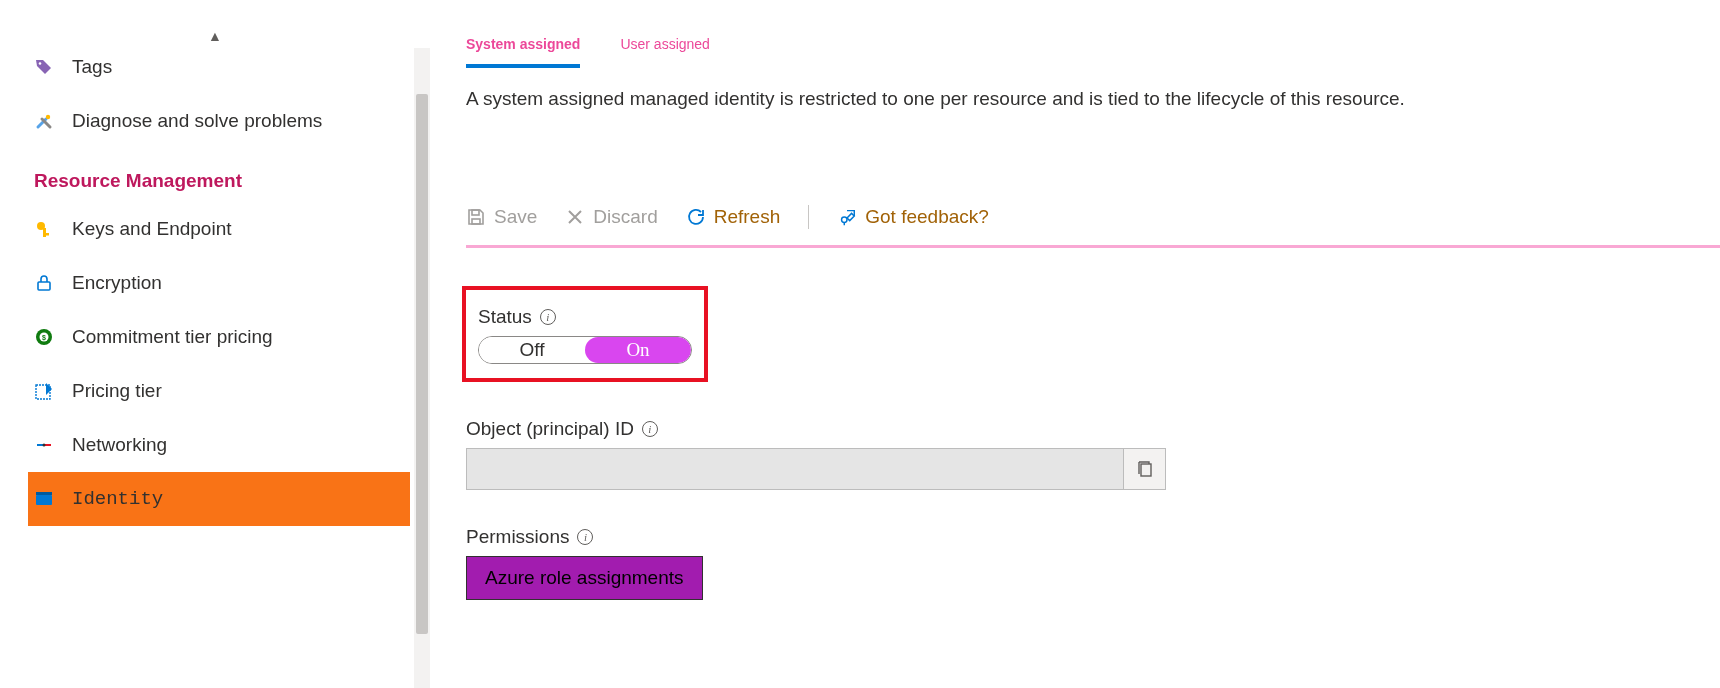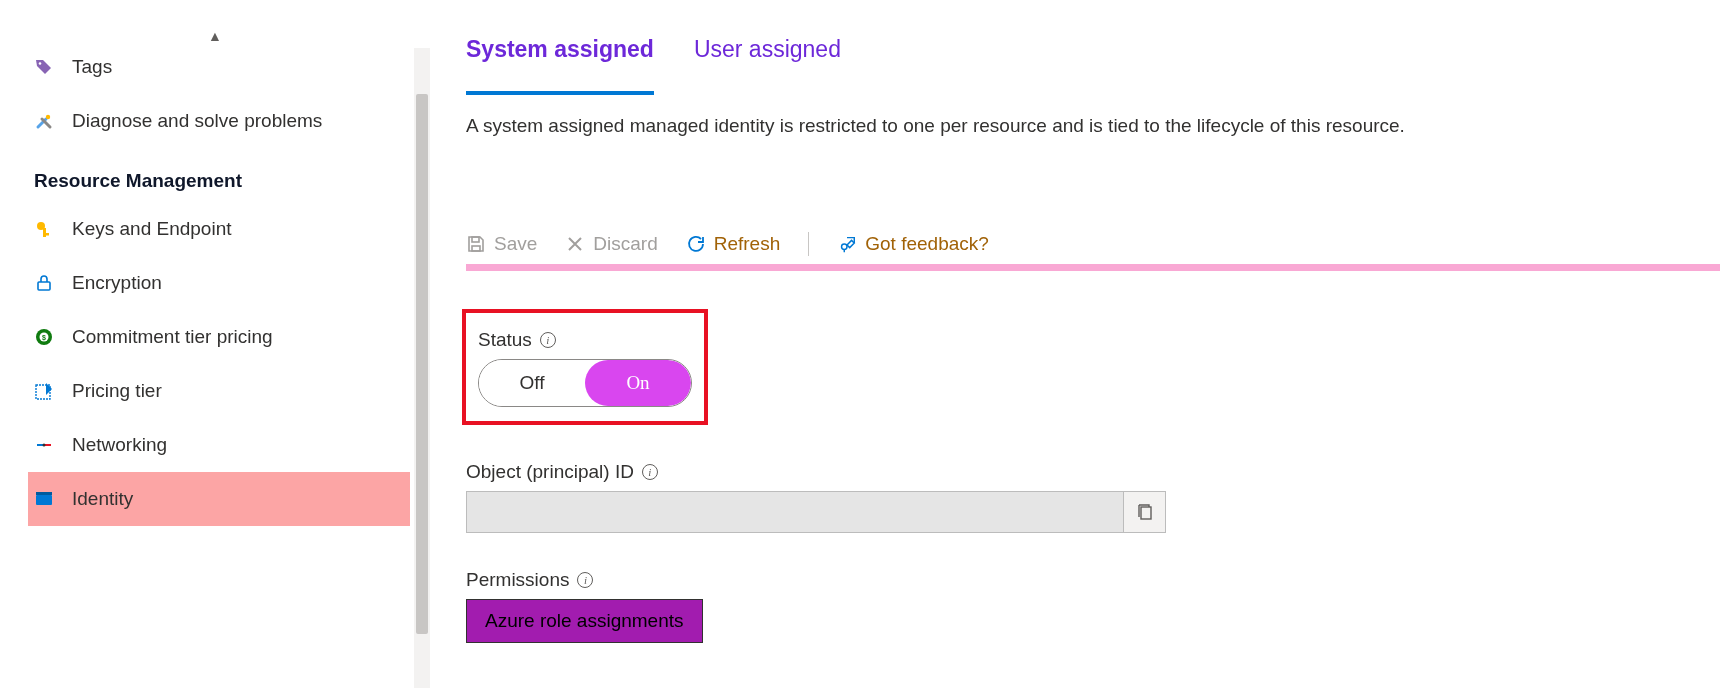--- a/index.html
+++ b/index.html
@@ -48,72 +48,73 @@
     }
     .nav-item {
       display: flex;
       align-items: center;
       height: 54px;
       padding-left: 6px;
       cursor: pointer;
       margin-right: 20px;
     }
     .nav-item.selected {
-      background: #fca5a5;
+      background: #f97316;
+      font-family: Liberation Mono, monospace;
     }
     .nav-icon {
       width: 20px;
       height: 20px;
       margin-right: 18px;
       display: flex;
       align-items: center;
       justify-content: center;
       flex: 0 0 20px;
     }
     .nav-label {
       font-size: 19px;
       color: #323130;
     }
     .section-header {
       font-size: 19px;
       font-weight: 600;
-      color: #0f172a;
+      color: #be185d;
       padding: 22px 11px 10px 6px;
     }
     
     .main {
       flex: 1;
       padding: 36px 0 0 36px;
     }
     .tabs {
       display: flex;
       gap: 40px;
       margin-bottom: 20px;
     }
     .tab {
-      font-size: 23px;
-      color: #6d28d9;
-      cursor: pointer;
-      padding-bottom: 28px;
+      font-size: 14px;
+      color: #ec4899;
+      cursor: pointer;
+      padding-bottom: 12px;
     }
     .tab.active {
       font-weight: 600;
       border-bottom: 4px solid #0078d4;
     }
     .description {
       font-size: 19px;
       color: #323130;
       margin-bottom: 95px;
     }
     .toolbar {
       display: flex;
       align-items: center;
       gap: 28px;
-      padding-bottom: 8px;
-      border-bottom: 7px solid #f9a8d4;
+      padding-bottom: 16px;
+      border-bottom: 3px solid #f9a8d4;
       margin-bottom: 38px;
     }
     .tool-btn {
       display: flex;
       align-items: center;
       gap: 8px;
       font-size: 19px;
       cursor: pointer;
       color: #a16207;
     }
@@ -141,21 +142,21 @@
     .info-icon {
       width:16px; height:16px; border:1px solid #605e5c; border-radius:50%;
       display:inline-flex; align-items:center; justify-content:center;
       font-size:11px; color:#605e5c; font-style: italic; font-family: Georgia, serif;
     }
     .toggle {
       display: inline-flex;
       border: 1px solid #8a8886;
       border-radius: 26px;
       overflow: hidden;
-      height: 48px;
+      height: 28px;
     }
     .toggle-opt {
       width: 106px;
       display:flex; align-items:center; justify-content:center;
       font-size: 19px;
       cursor: pointer;
     }
     .toggle-opt.off { background:#fff; color:#323130; }
     .toggle-opt.on-active { background:#d946ef; color:#fff; border-radius: 26px; margin:0;font-family:Liberation Serif, serif;}
     .field-block { margin-bottom: 26px; margin-top: 36px; }

